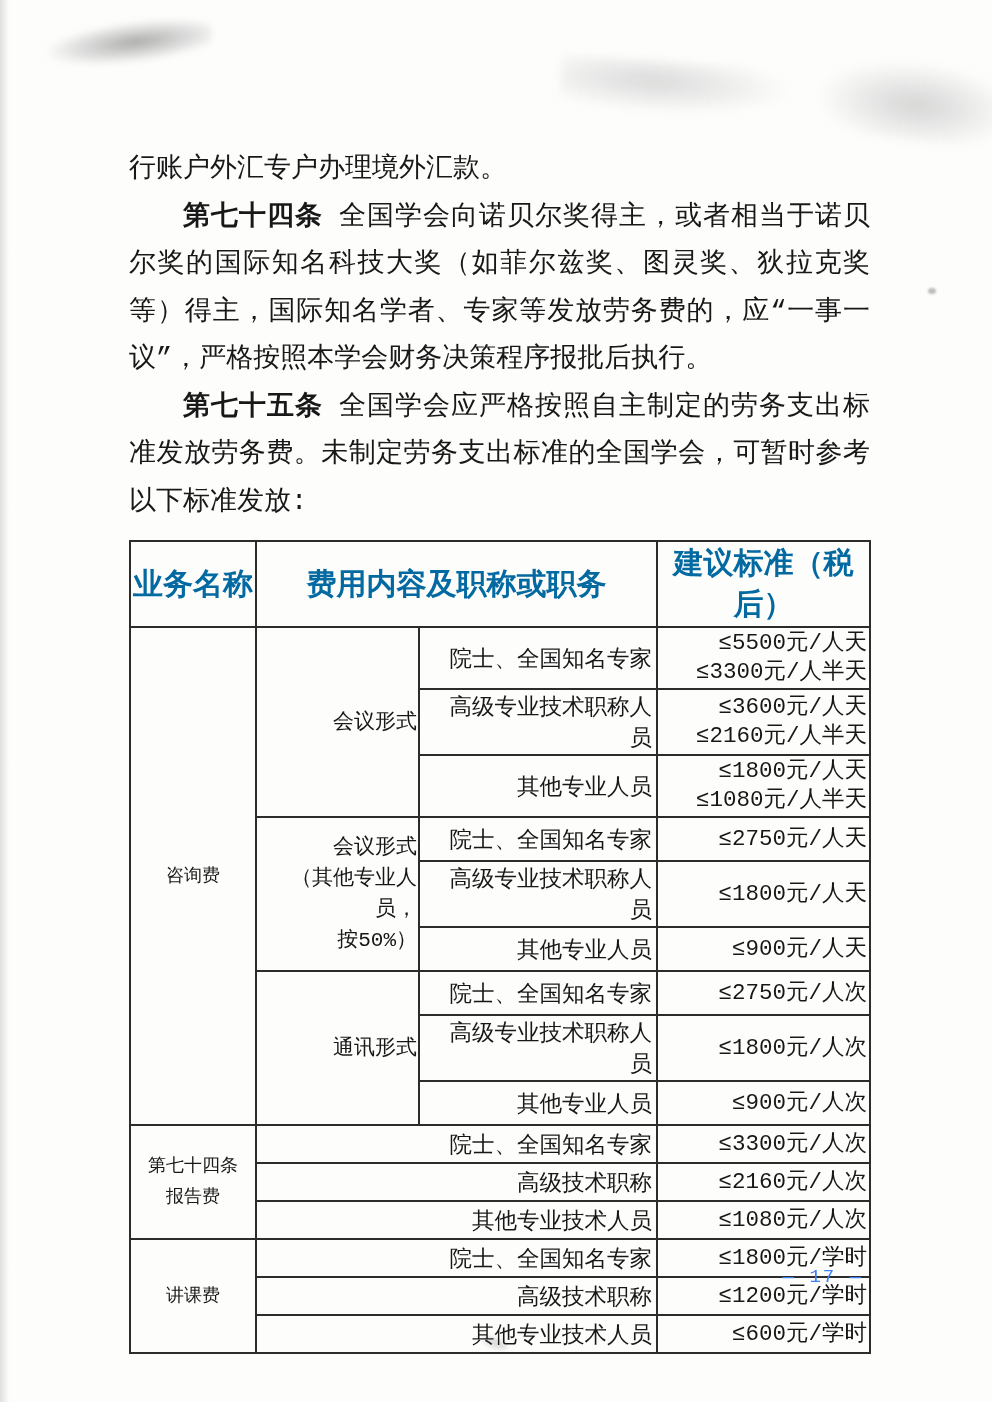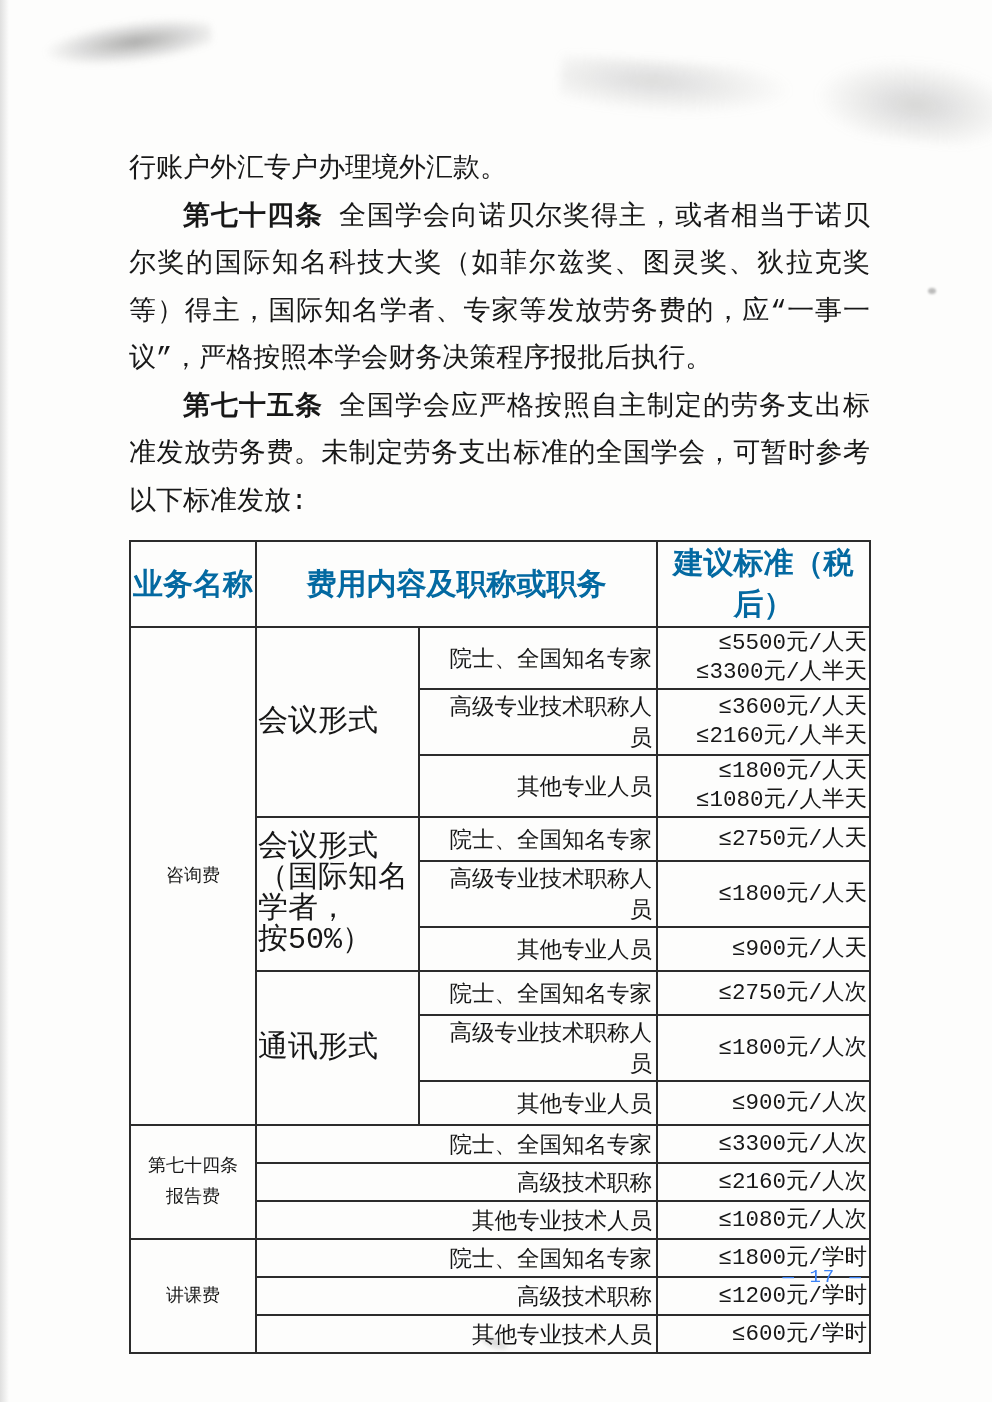--- a/index.html
+++ b/index.html
@@ -35,21 +35,21 @@
   table.fee-table{border-collapse:collapse;width:740px;margin-top:14px;
     table-layout:fixed;}
   .fee-table th,.fee-table td{border:2px solid #2c2c2c;vertical-align:middle;
     overflow:hidden;}
   .fee-table th{font-size:30px;font-weight:bold;text-align:center;color:#0369a1;}
   .h-row{height:44px;}
   .r-d{height:62px;}   
   .r-s{height:44px;}   
   .r-t{height:38px;}   
   td.cat{text-align:center;font-size:18px;line-height:31px;}
-  td.form{text-align:left;font-size:30px;line-height:31px;}
+  td.form{text-align:right;font-size:21px;line-height:31px;}
   td.role{text-align:right;font-size:22.5px;padding:1px 4px 1px 9px;}
   td.std{text-align:right;font-size:22.5px;padding:1px 2px 1px 8px;line-height:29px;}
 
   .pageno{position:absolute;top:1266px;right:129px;font-size:19px;
     letter-spacing:2px;color:#3b82f6;}
 </style>
 </head>
 <body>
 
 <div class="page">
@@ -103,21 +103,21 @@
         <td class="role">其他专业人员</td>
         <td class="std">
           <div>≤1800元/人天</div>
           <div>≤1080元/人半天</div>
         </td>
       </tr>
 
       <tr class="r-s">
         <td class="form" rowspan="3">
           <div>会议形式</div>
-          <div>（国际知名学者，</div>
+          <div>（其他专业人员，</div>
           <div>按50%）</div>
         </td>
         <td class="role">院士、全国知名专家</td>
         <td class="std">
               <div>≤2750元/人天</div>
             </td>
       </tr>
       <tr class="r-s">
         <td class="role">高级专业技术职称人员</td>
         <td class="std">

